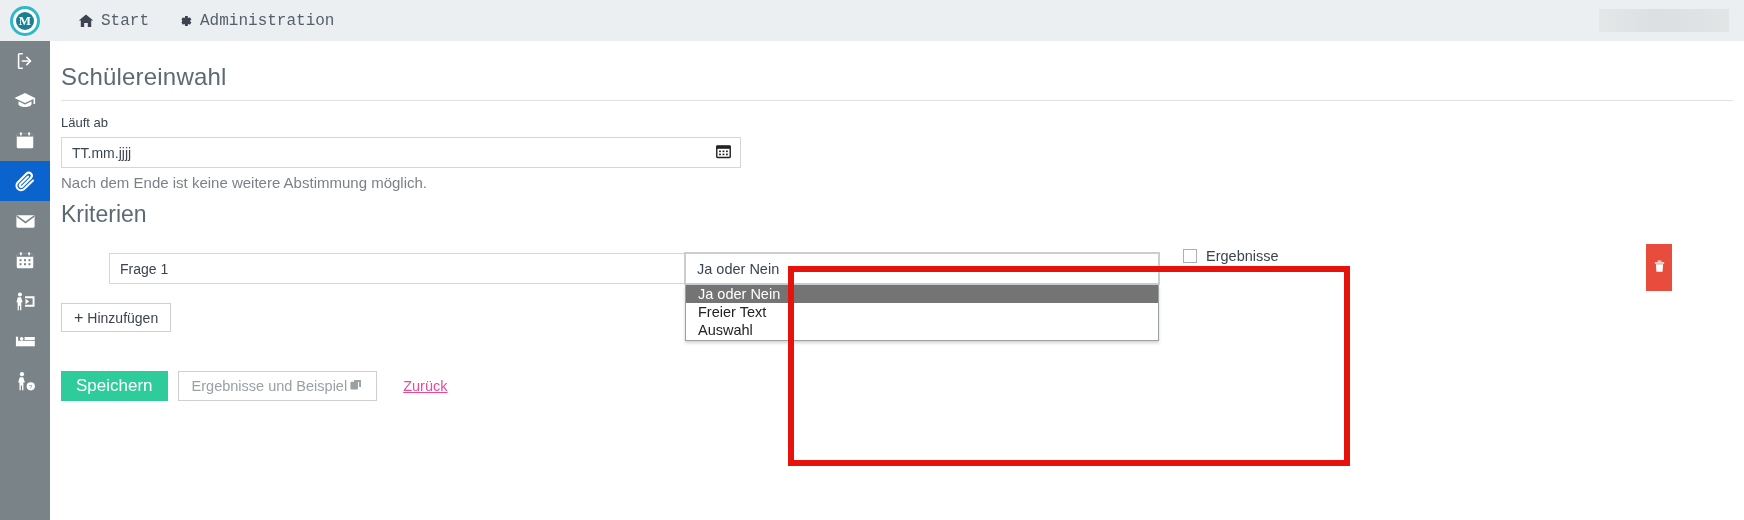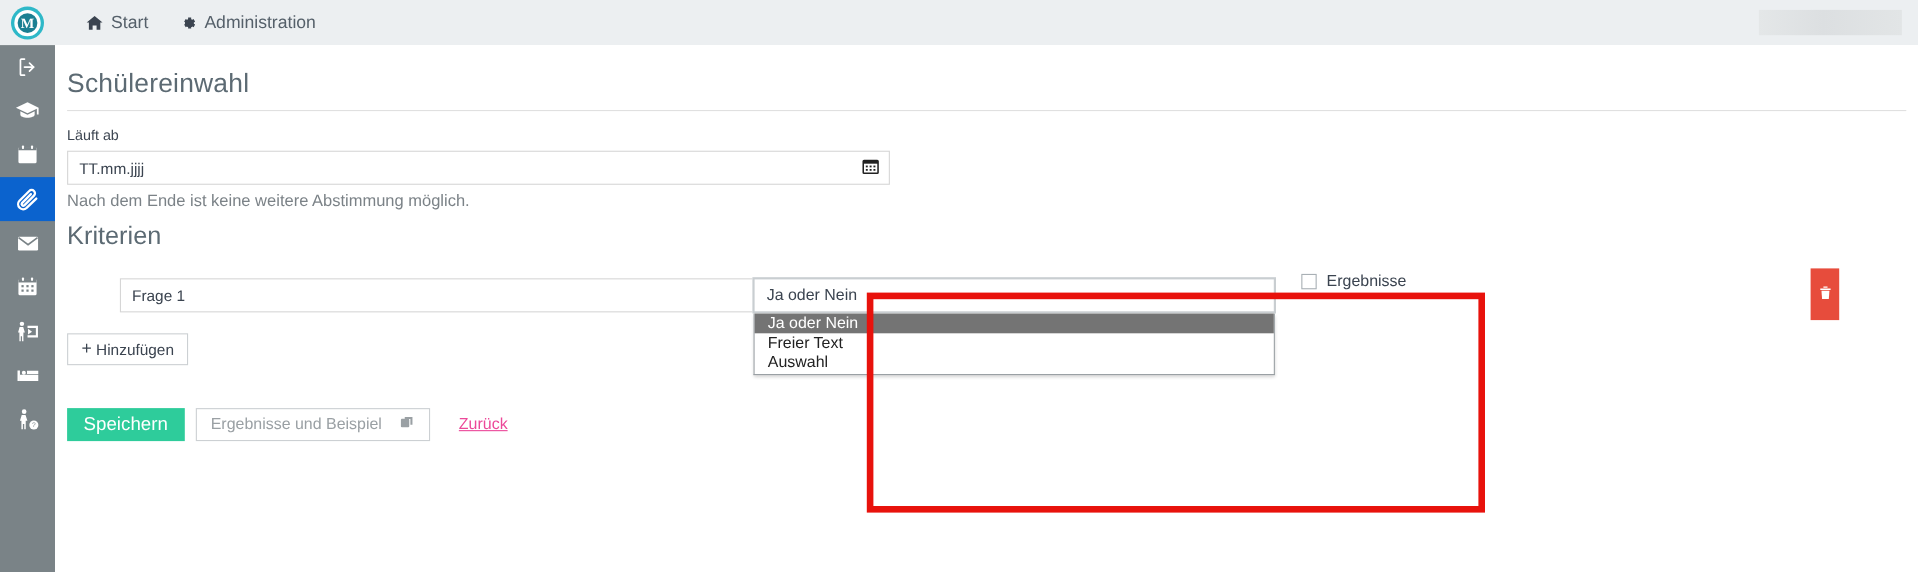--- a/index.html
+++ b/index.html
@@ -37,21 +37,21 @@
     background: #1b7f92;
   }
   .logo-letter {
     position: relative; z-index: 3; color: #ffffff;
     font-size: 13px; font-weight: bold; line-height: 1;
     font-family: "Liberation Serif", serif;
   }
   .nav-link {
     display: flex; align-items: center; gap: 7px;
     color: #55606a; font-size: 16px; text-decoration: none;
-    padding: 0 14px; height: 41px; cursor: pointer;
+    padding: 0 14px; height: 41px; cursor: pointer; font-family: Liberation Mono, monospace;
   }
   .nav-link .ic { display: flex; align-items: center; color: #3b4450; }
   .nav-first { margin-left: 14px; }
   .topbar-redact {
     position: absolute; right: 15px; top: 9px;
     width: 130px; height: 23px;
     background: linear-gradient(90deg,#e4e7e8 0%, #dcdfe1 45%, #e2e5e6 100%);
   }
 
   
@@ -78,21 +78,21 @@
   .title-rule {
     position: absolute; left: 11px; top: 59px; width: 1672px; height: 1px;
     background: #e0e0e0;
   }
 
   .field-label {
     position: absolute; left: 11px; top: 74px;
     font-size: 13px; color: #3b4450;
   }
   .date-wrap {
-    position: absolute; left: 11px; top: 96px; width: 748px; height: 31px;
+    position: absolute; left: 11px; top: 96px; width: 680px; height: 31px;
   }
   .date-input {
     width: 100%; height: 31px; border: 1px solid #d6d6d6; background: #fff;
     padding: 0 34px 0 10px; font-size: 14px; color: #3b4450;
     font-family: "Liberation Sans", sans-serif; outline: none;
   }
   .date-input::placeholder { color: #3b4450; opacity: 1; }
   .cal-btn {
     position: absolute; right: 8px; top: 6px; width: 19px; height: 19px;
     background: none; border: none; padding: 0; cursor: pointer;
@@ -169,21 +169,21 @@
   .btn-save {
     height: 30px; padding: 0 15px; background: #2ecc9b; border: none;
     color: #fff; font-size: 17px; cursor: pointer;
     font-family: "Liberation Sans", sans-serif;
   }
   .btn-results {
     height: 30px; margin-left: 10px; padding: 0 13px;
     background: #fff; border: 1px solid #ccd0d3; color: #9aa0a4;
     font-size: 14.5px; cursor: default;
     font-family: "Liberation Sans", sans-serif;
-    display: flex; align-items: center; gap: 16px;
+    display: flex; align-items: center; gap: 2px;
   }
   .btn-back {
     margin-left: 26px; font-size: 14.5px; color: #ec4899;
     text-decoration: underline; cursor: pointer;
   }
 
   
   .annot {
     position: absolute; left: 738px; top: 225px;
     width: 562px; height: 200px;

